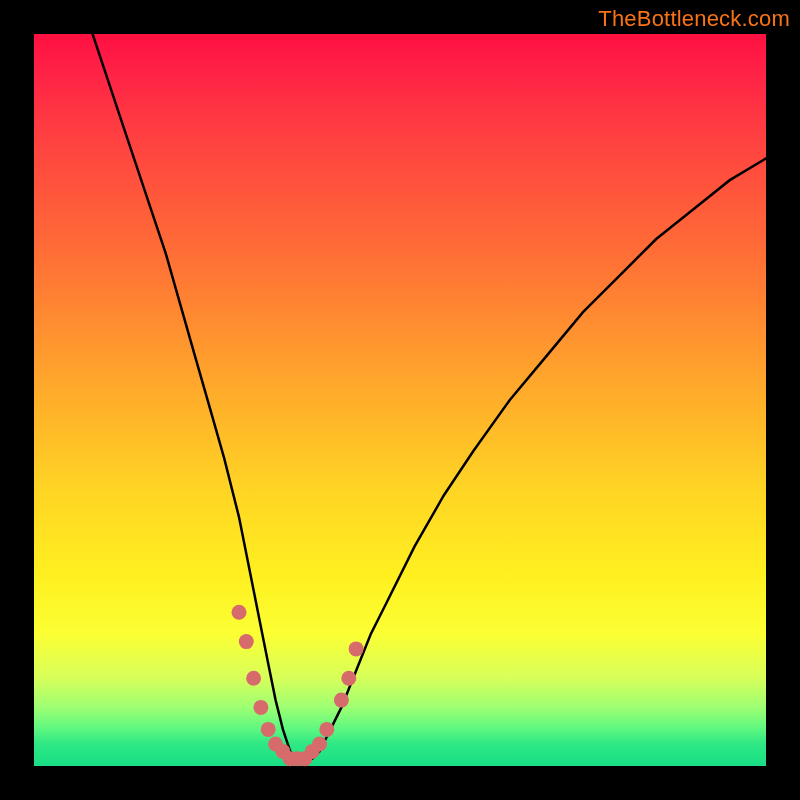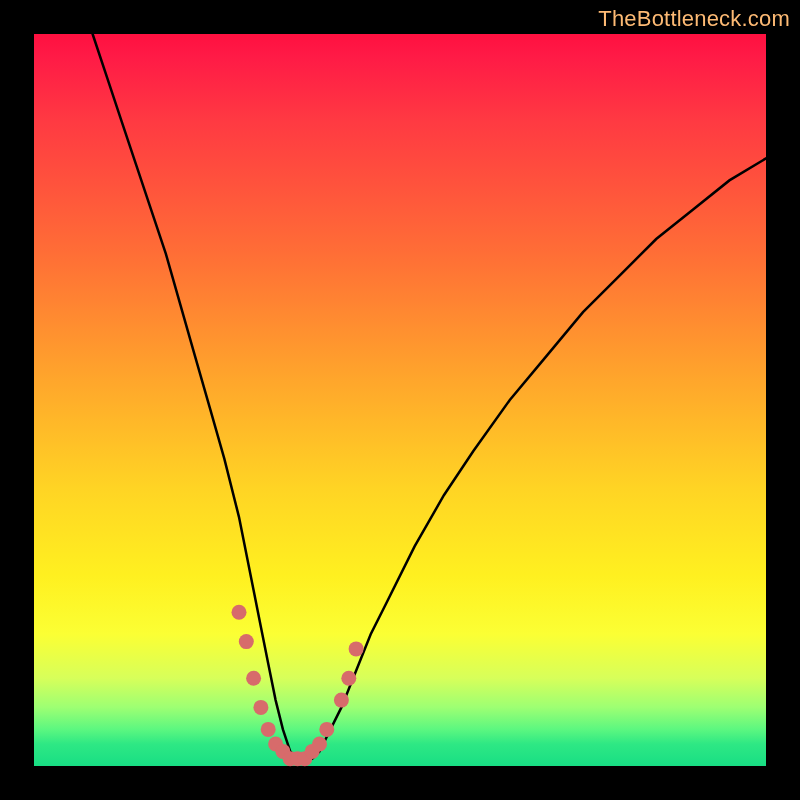--- a/index.html
+++ b/index.html
@@ -40,21 +40,21 @@
       #9dff73 92%,
       #5cf780 95%,
       #2ee884 97%,
       #18de84 100%
     );
   }
   .watermark {
     position: absolute;
     top: 6px;
     right: 10px;
-    color: #fdba74;
+    color: #f97316;
     font-size: 22px;
     font-weight: 500;
     letter-spacing: 0.2px;
     user-select: none;
     margin-left: 41px;
   }
   svg.curve {
     position: absolute;
     left: 0;
     top: 0;

